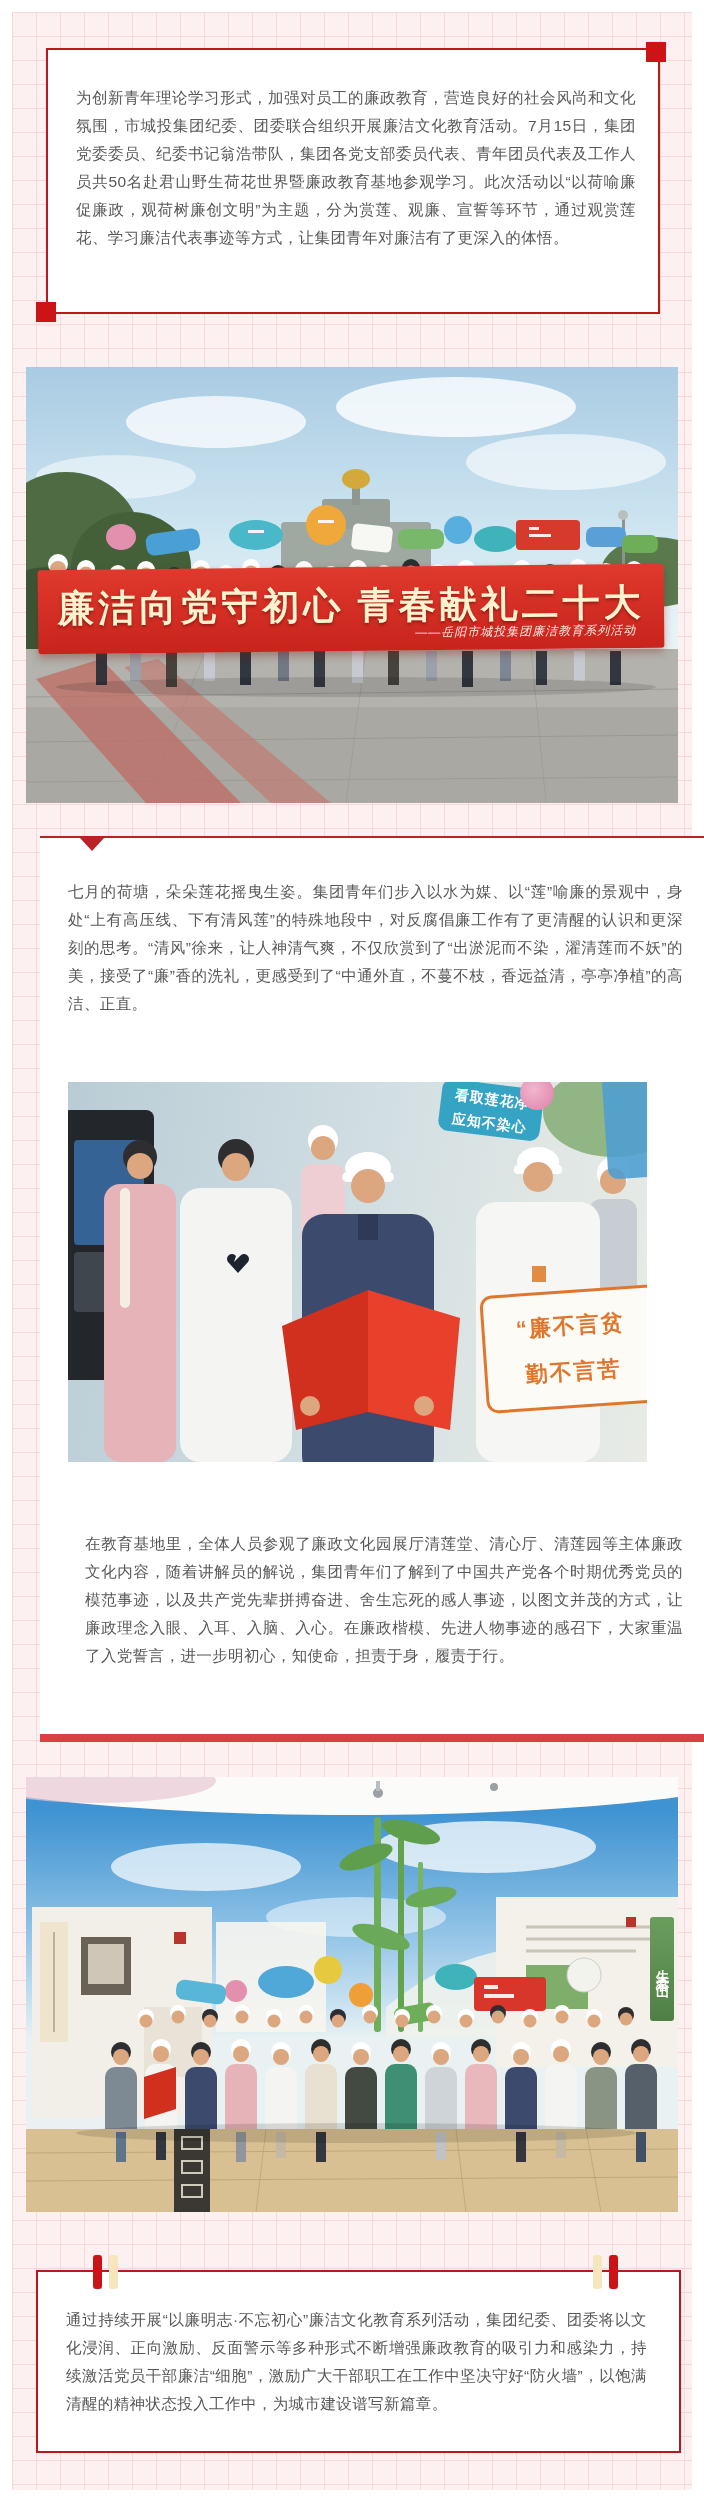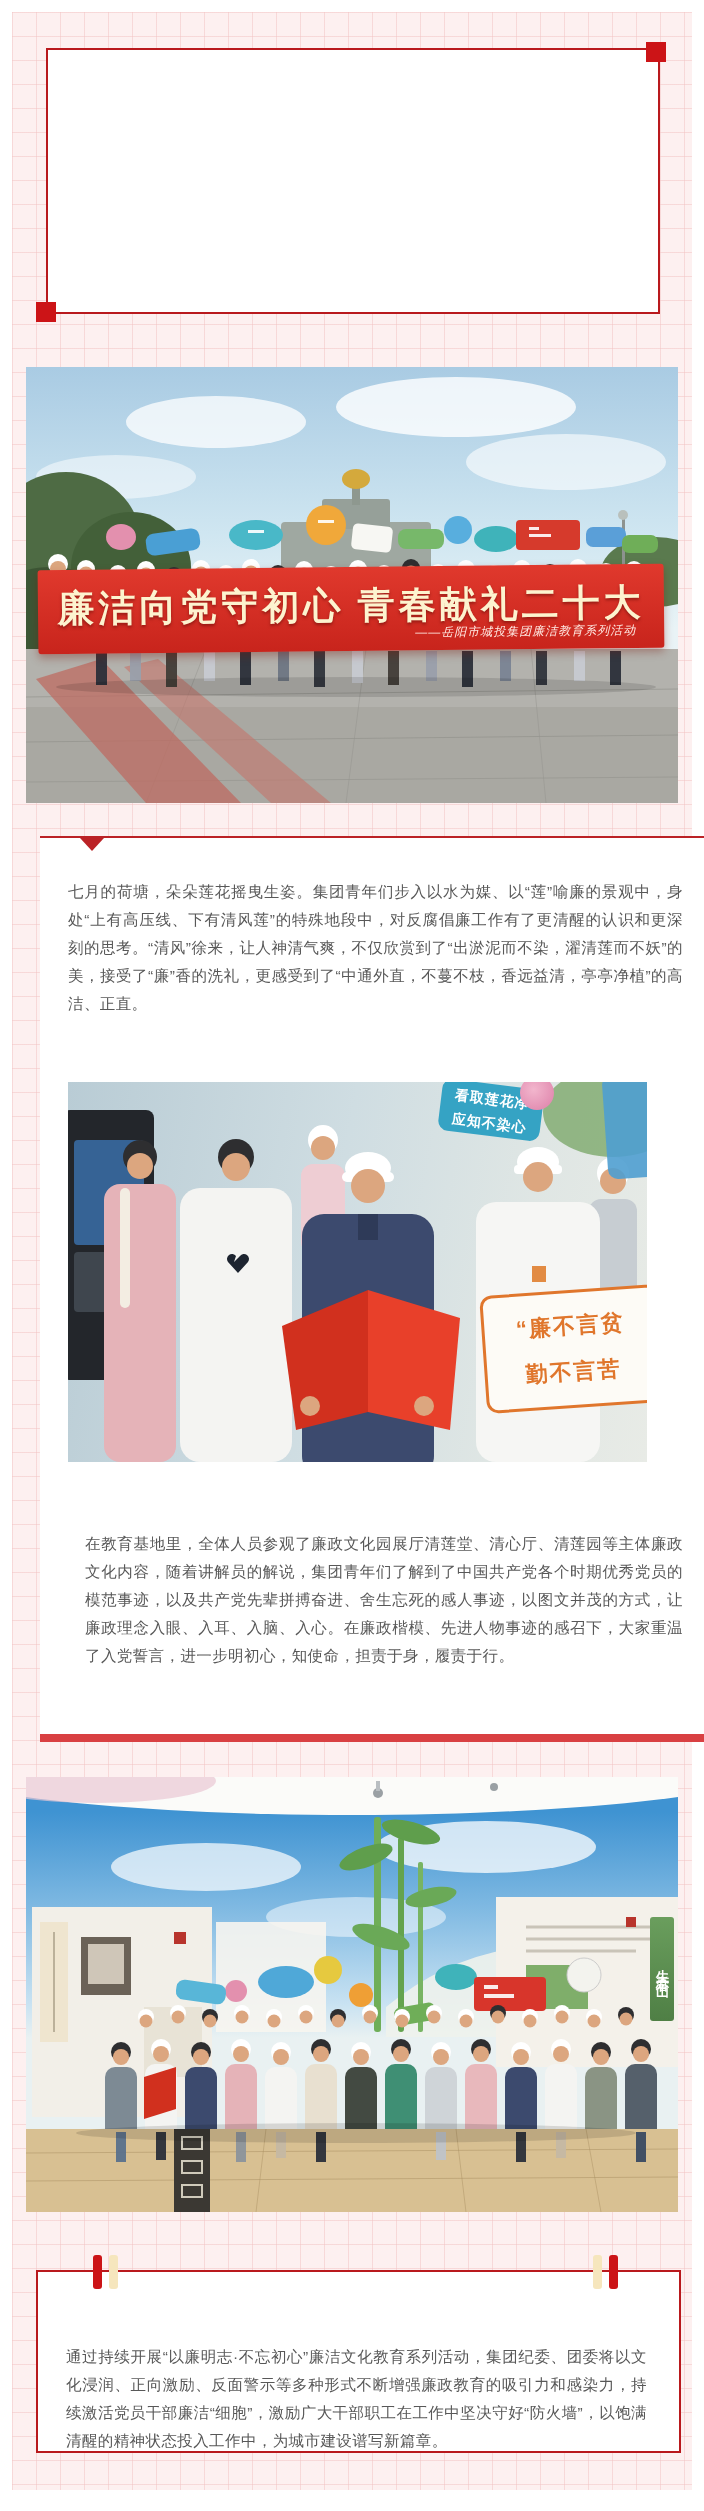--- a/index.html
+++ b/index.html
@@ -103,20 +103,21 @@
 </head>
 <body>
 
 <div class="card">
 
   <div class="frame" style="left:34px;top:36px;width:610px;height:262px;">
     <div class="sq cream" style="left:-8px;top:-8px;"></div>
     <div class="sq red" style="right:-8px;top:-8px;"></div>
     <div class="sq red" style="left:-12px;bottom:-10px;"></div>
     <div class="sq cream" style="right:-10px;bottom:-10px;"></div>
+    <div class="para" style="left:28px;right:22px;top:34px;">为创新青年理论学习形式，加强对员工的廉政教育，营造良好的社会风尚和文化氛围，市城投集团纪委、团委联合组织开展廉洁文化教育活动。7月15日，集团党委委员、纪委书记翁浩带队，集团各党支部委员代表、青年团员代表及工作人员共50名赴君山野生荷花世界暨廉政教育基地参观学习。此次活动以“以荷喻廉促廉政，观荷树廉创文明”为主题，分为赏莲、观廉、宣誓等环节，通过观赏莲花、学习廉洁代表事迹等方式，让集团青年对廉洁有了更深入的体悟。</div>
   </div>
 
   <div class="photo" id="photo1" style="left:14px;top:355px;width:652px;height:436px;">
     <svg width="652" height="436" viewBox="0 0 652 436">
 
       <ellipse cx="190" cy="55" rx="90" ry="26" fill="#ffffff" opacity=".75"></ellipse>
       <ellipse cx="430" cy="40" rx="120" ry="30" fill="#ffffff" opacity=".8"></ellipse>
       <ellipse cx="540" cy="95" rx="100" ry="28" fill="#ffffff" opacity=".6"></ellipse>
       <ellipse cx="90" cy="110" rx="80" ry="22" fill="#ffffff" opacity=".5"></ellipse>
 
@@ -574,16 +575,16 @@
       <ellipse cx="330" cy="356" rx="280" ry="10" fill="#000000" opacity=".12"></ellipse>
     </svg>
     <div class="pillar-sign">生态君山</div>
   </div>
 
   <div class="frame" style="left:24px;top:2258px;width:641px;height:179px;">
     <div class="tick red" style="left:55px;"></div>
     <div class="tick cream" style="left:71px;"></div>
     <div class="tick cream" style="right:77px;"></div>
     <div class="tick red" style="right:61px;"></div>
-    <div class="para" style="left:28px;right:32px;top:34px;margin-top:37px;">通过持续开展“以廉明志·不忘初心”廉洁文化教育系列活动，集团纪委、团委将以文化浸润、正向激励、反面警示等多种形式不断增强廉政教育的吸引力和感染力，持续激活党员干部廉洁“细胞”，激励广大干部职工在工作中坚决守好“防火墙”，以饱满清醒的精神状态投入工作中，为城市建设谱写新篇章。</div>
+    <div class="para" style="left:28px;right:32px;top:34px;">通过持续开展“以廉明志·不忘初心”廉洁文化教育系列活动，集团纪委、团委将以文化浸润、正向激励、反面警示等多种形式不断增强廉政教育的吸引力和感染力，持续激活党员干部廉洁“细胞”，激励广大干部职工在工作中坚决守好“防火墙”，以饱满清醒的精神状态投入工作中，为城市建设谱写新篇章。</div>
   </div>
 
 </div>
 
 </body></html>

